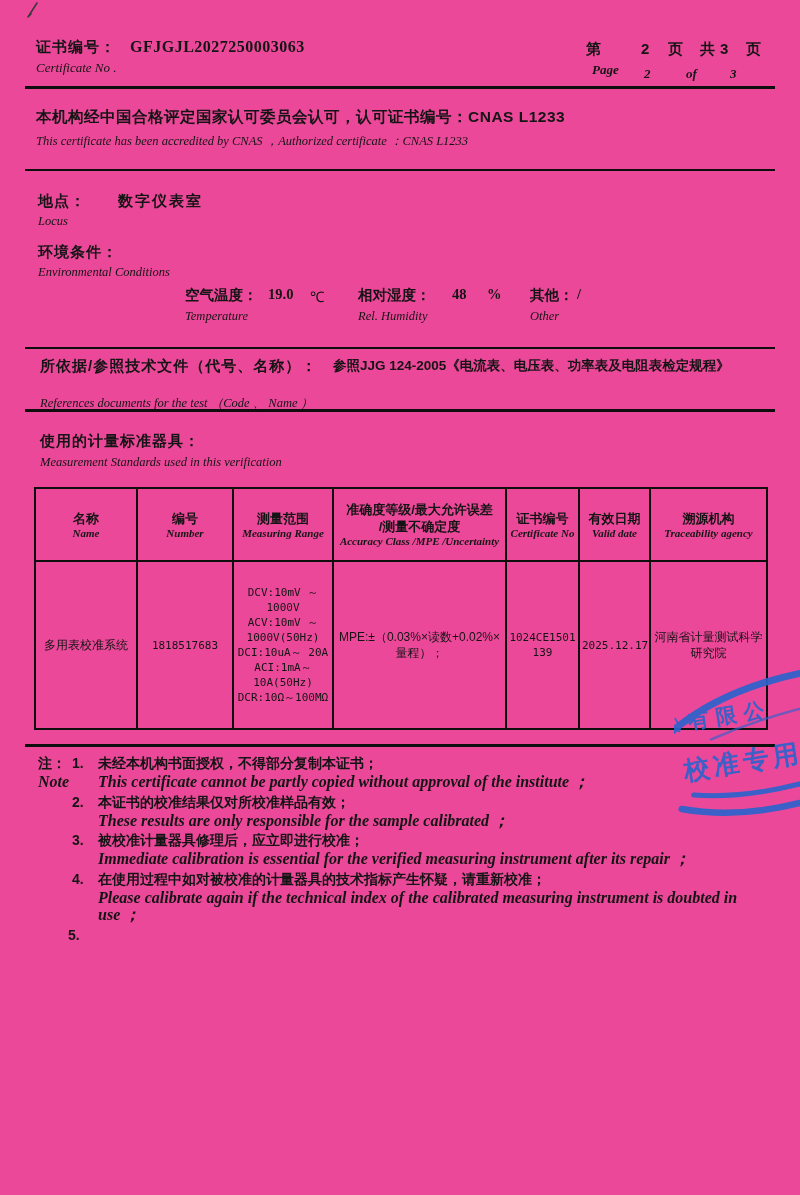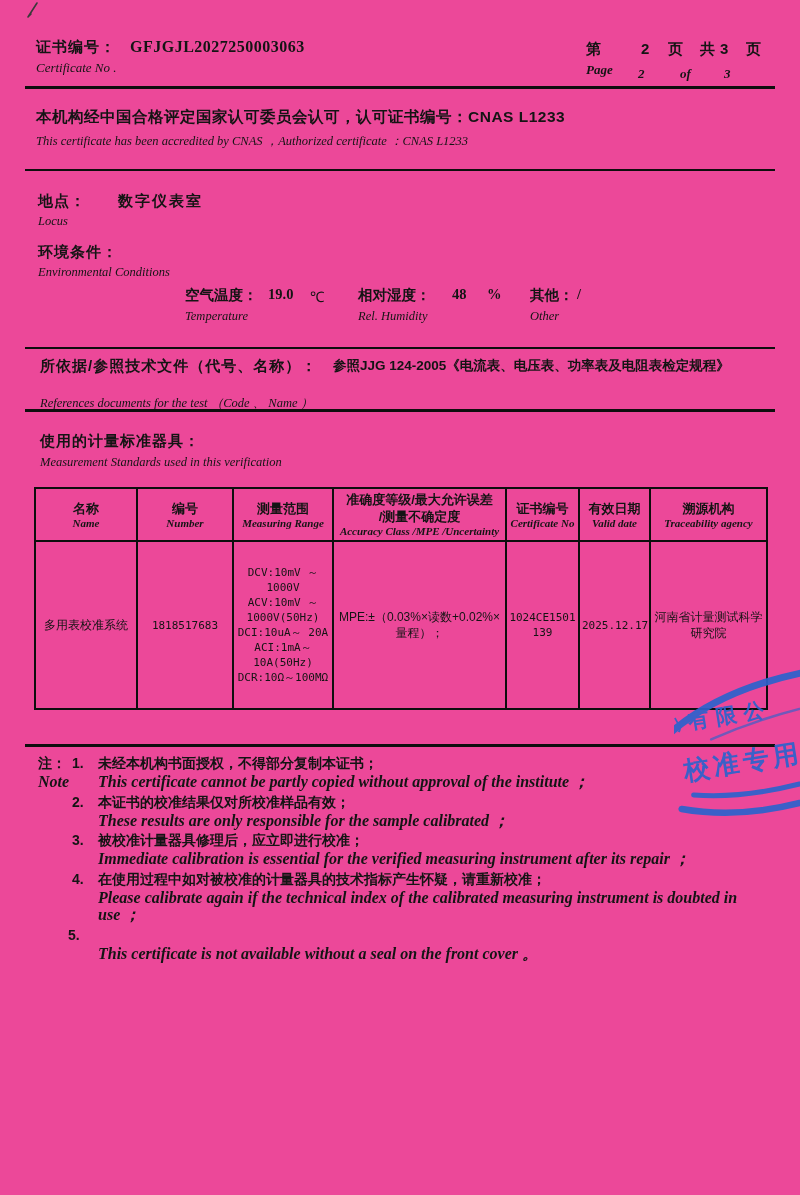--- a/index.html
+++ b/index.html
@@ -12,21 +12,21 @@
   .en{font-family:"Liberation Serif",serif;font-style:italic;}
   .rule{position:absolute;left:25px;width:750px;background:#0e0e0e;}
   .rule.thick{height:3px;}
   .rule.thin{height:2px;}
 
   
   .cert-line{font-size:15px;font-weight:700;letter-spacing:1px;}
   .cert-num{font-family:"Liberation Serif",serif;font-weight:700;font-style:normal;font-size:16px;letter-spacing:.5px;margin-left:14px;}
   .cert-en{font-size:13px;margin-top:3px;}
   .pgc{position:absolute;font-size:15px;font-weight:700;}
-  .pge{position:absolute;font-size:13px;font-family:"Liberation Serif",serif;font-style:italic;font-weight:700;}
+  .pge{position:absolute;font-size:13px;font-family:"Liberation Serif",serif;font-style:italic;font-weight:700;margin-left:6px;}
 
   
   .accr-zh{font-size:15.5px;font-weight:700;letter-spacing:.5px;}
   .accr-en{font-size:12.5px;}
 
   
   .lbl-zh{font-size:15px;font-weight:700;letter-spacing:1px;}
   .lbl-en{font-size:12.5px;}
   .loc-val{font-weight:700;font-size:15px;margin-left:32px;letter-spacing:2px;}
 
@@ -142,21 +142,21 @@
     <colgroup>
       <col style="width:102px">
         <col style="width:96px">
         <col style="width:100px">
         <col style="width:173px">
         <col style="width:73px">
         <col style="width:71px">
         <col style="width:117px">
     </colgroup>
     <tbody>
-        <tr style="height:53px;">
+        <tr style="height:73px;">
       <th>
         <div class="th-zh">名称</div>
         <div class="th-en">Name</div>
       </th>
       <th>
         <div class="th-zh">编号</div>
         <div class="th-en">Number</div>
       </th>
       <th>
         <div class="th-zh">测量范围</div>
@@ -250,24 +250,20 @@
         <span class="np"></span>
         <span class="nt">Please calibrate again if the technical index of the calibrated measuring instrument is doubted in use ；</span>
       </div>
       <div class="note-gap"></div>
     </div>
     <div class="note-item">
       <div class="nl">
         <span class="np" style="width:30px;"></span>
         <span class="nn">5.</span>
       </div>
-      <div class="el">
-        <span class="np"></span>
-        <span class="nt">This certificate is not available without a seal on the front cover 。</span>
-      </div>
     </div>
   </div>
 
   <svg class="stamp" viewBox="0 0 170 170">
     <g transform="rotate(-9 85 85)" stroke="#2c63cc" fill="none" stroke-linecap="round">
       <path d="M -6,66 Q 55,26 150,24" stroke-width="7"></path>
       <path d="M 38,76 Q 90,62 150,58" stroke-width="2.5" opacity="0.7"></path>
       <path d="M 12,128 Q 70,142 150,130" stroke-width="5"></path>
       <path d="M -2,140 Q 65,163 150,148" stroke-width="6.5"></path>
     </g>

